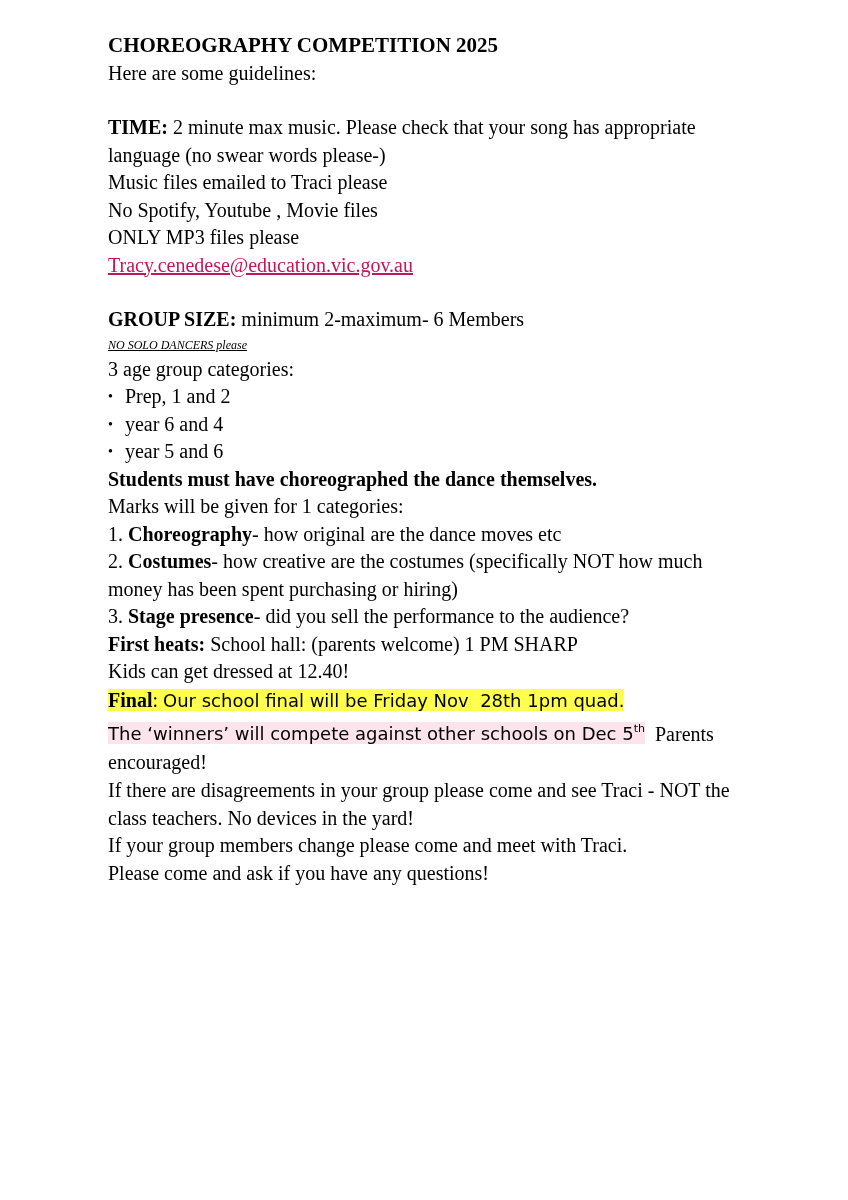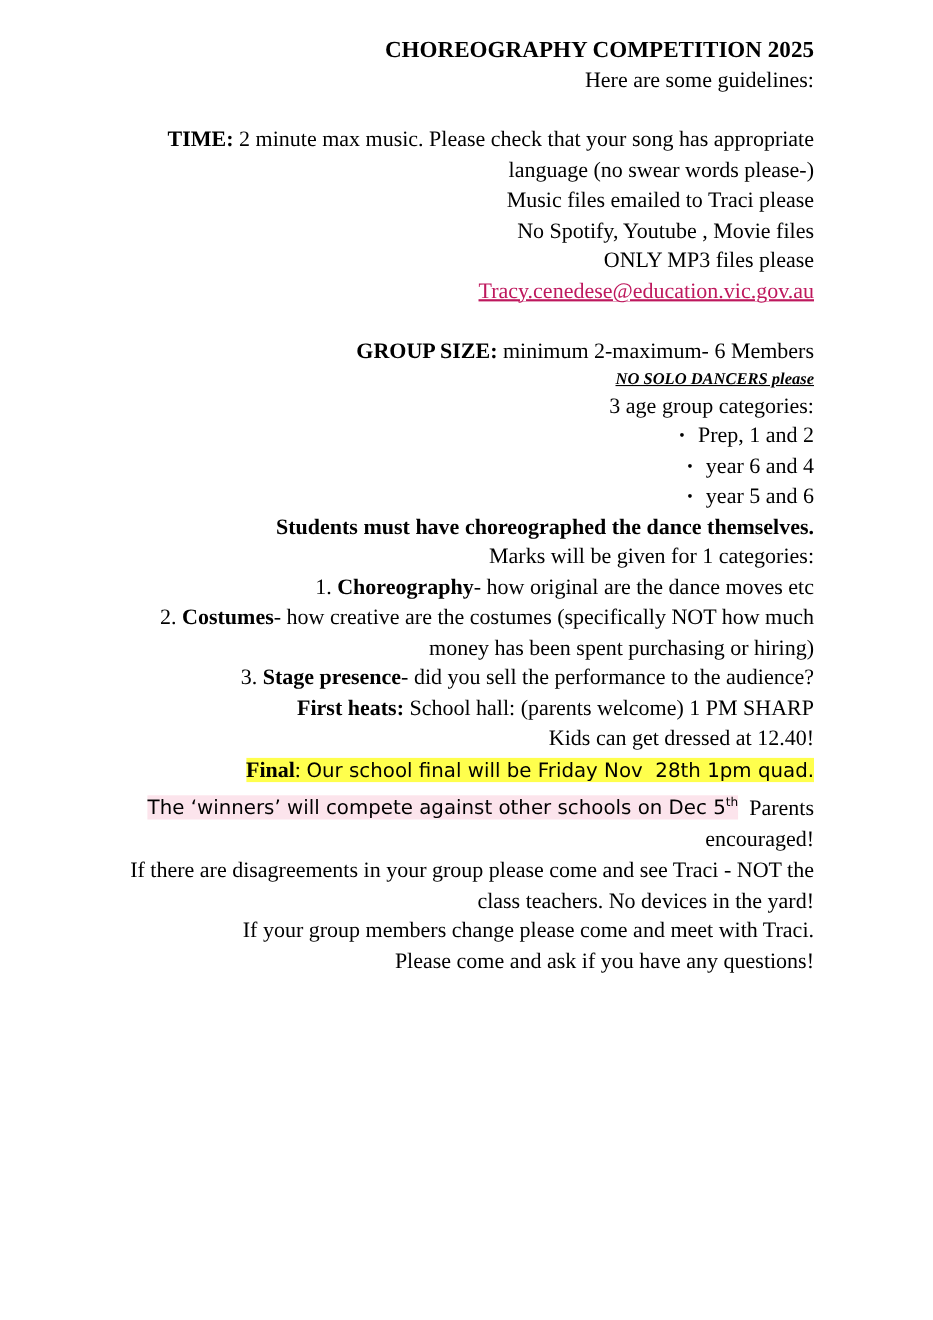--- a/index.html
+++ b/index.html
@@ -8,43 +8,43 @@
     width: 848px;
     height: 1200px;
     font-family: "Liberation Serif", serif;
     color: #000000;
     overflow: hidden;
   }
   .page {
     width: 632px;
     margin: 0 auto;
     padding-top: 32px;
-    text-align: right;
+    text-align: left;
   }
   .line {
     font-size: 20px;
     line-height: 27.5px;
     white-space: pre-wrap;
   }
   .title {
     font-size: 21px;
     font-weight: bold;
     line-height: 27.5px;
   }
   .spacer { height: 27px; }
   .b { font-weight: bold; }
   .link {
     color: #be185d;
     text-decoration: underline;
     cursor: pointer;
   }
   .nosolo {
-    font-size: 15px;
+    font-size: 12px;
     line-height: 22px;
-    font-weight: bold;
+    font-weight: normal;
     font-style: italic;
     text-decoration: underline;
   }
   .bullet-line .bullet {
     font-size: 14px;
     vertical-align: 2px;
     padding-right: 12px;
   }
   .sans {
     font-family: "DejaVu Sans", sans-serif;

